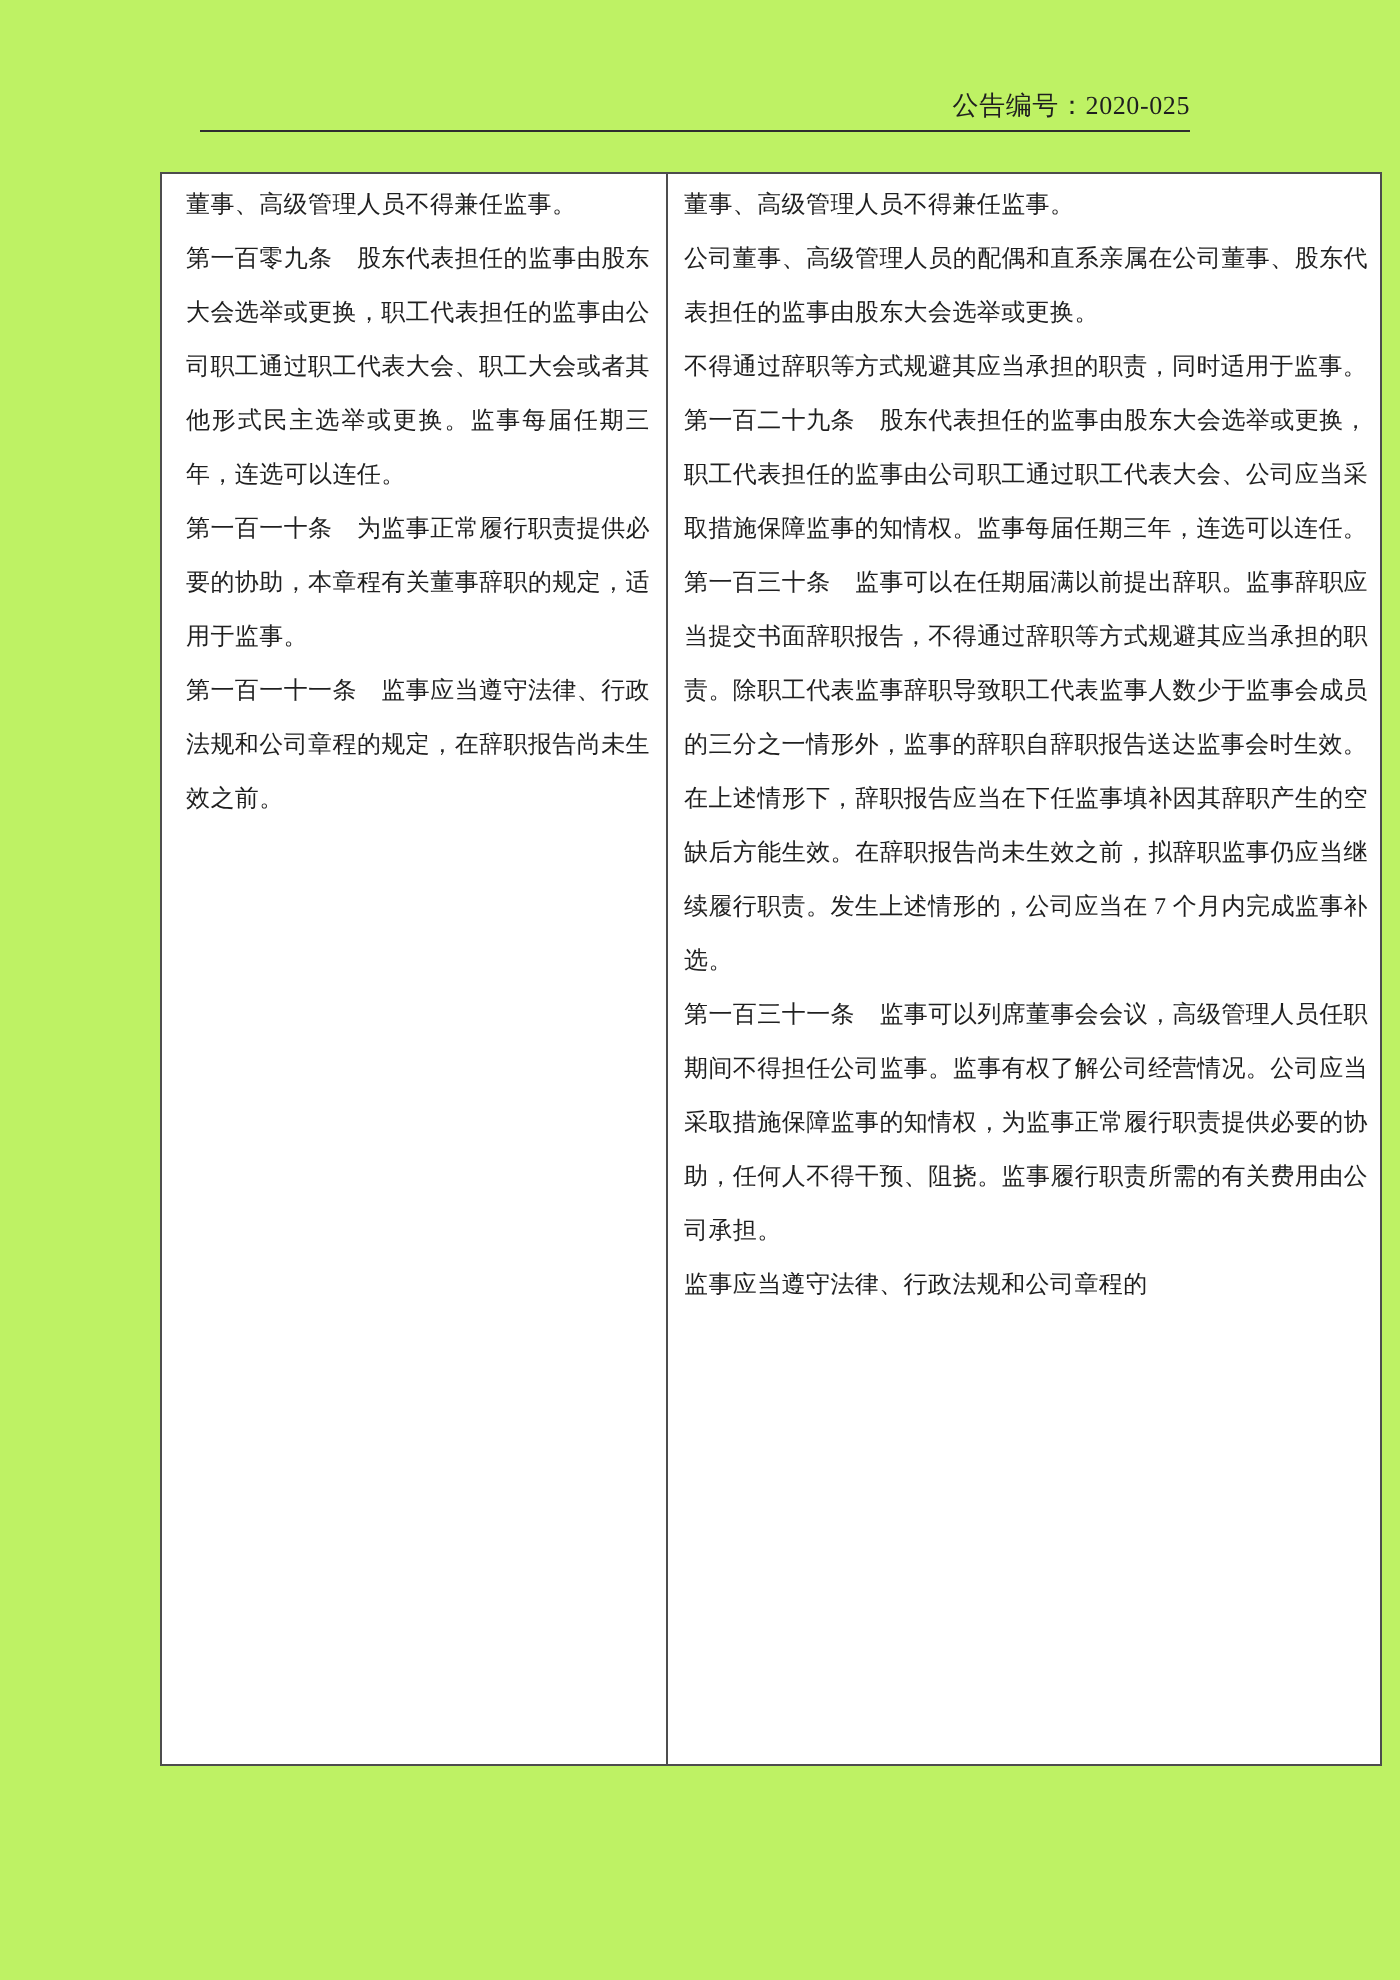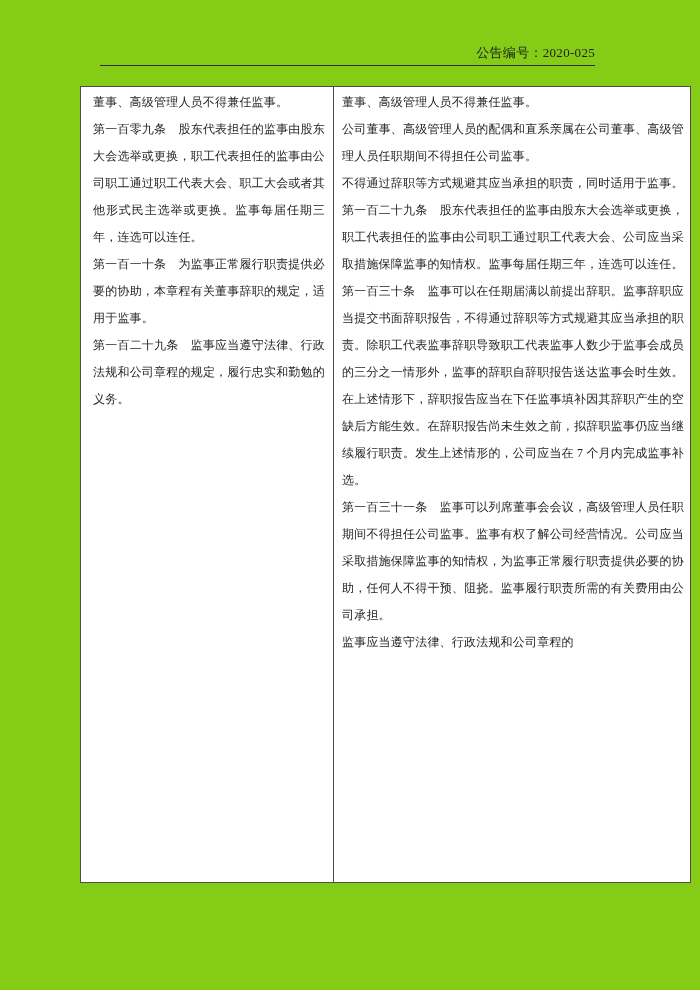--- a/index.html
+++ b/index.html
@@ -4,21 +4,21 @@
 <style>
   html, body {
     margin: 0;
     padding: 0;
     background: #ffffff;
   }
   .page {
     position: relative;
     width: 700px;
     height: 990px;
-    background: #84cc16;
+    background: #bef264;
     font-family: "Liberation Serif", "DejaVu Serif", serif;
     color: #1f1f1f;
     overflow: hidden;
   }
   .header-row {
     position: absolute;
     top: 44px;
     left: 100px;
     width: 495px;
     text-align: right;
@@ -79,26 +79,26 @@
   </div>
 
   <div class="header-rule"></div>
 
   <div class="comparison-table">
 
     <div class="cell cell-left">
       <p>董事、高级管理人员不得兼任监事。</p>
       <p>第一百零九条　股东代表担任的监事由股东大会选举或更换，职工代表担任的监事由公司职工通过职工代表大会、职工大会或者其他形式民主选举或更换。监事每届任期三年，连选可以连任。</p>
       <p>第一百一十条　为监事正常履行职责提供必要的协助，本章程有关董事辞职的规定，适用于监事。</p>
-      <p>第一百二十九条　监事应当遵守法律、行政法规和公司章程的规定，履行忠实和勤勉的义务。</p>
+      <p>第一百一十一条　监事应当遵守法律、行政法规和公司章程的规定，在辞职报告尚未生效之前。</p>
     </div>
 
     <div class="cell cell-right">
       <p>董事、高级管理人员不得兼任监事。</p>
-      <p>公司董事、高级管理人员的配偶和直系亲属在公司董事、高级管理人员任职期间不得担任公司监事。</p>
+      <p>公司董事、高级管理人员的配偶和直系亲属在公司董事、股东代表担任的监事由股东大会选举或更换。</p>
       <p>不得通过辞职等方式规避其应当承担的职责，同时适用于监事。</p>
       <p>第一百二十九条　股东代表担任的监事由股东大会选举或更换，职工代表担任的监事由公司职工通过职工代表大会、公司应当采取措施保障监事的知情权。监事每届任期三年，连选可以连任。</p>
       <p>第一百三十条　监事可以在任期届满以前提出辞职。监事辞职应当提交书面辞职报告，不得通过辞职等方式规避其应当承担的职责。除职工代表监事辞职导致职工代表监事人数少于监事会成员的三分之一情形外，监事的辞职自辞职报告送达监事会时生效。</p>
       <p>在上述情形下，辞职报告应当在下任监事填补因其辞职产生的空缺后方能生效。在辞职报告尚未生效之前，拟辞职监事仍应当继续履行职责。发生上述情形的，公司应当在 7 个月内完成监事补选。</p>
       <p>第一百三十一条　监事可以列席董事会会议，高级管理人员任职期间不得担任公司监事。监事有权了解公司经营情况。公司应当采取措施保障监事的知情权，为监事正常履行职责提供必要的协助，任何人不得干预、阻挠。监事履行职责所需的有关费用由公司承担。</p>
       <p>监事应当遵守法律、行政法规和公司章程的</p>
     </div>
 
   </div>
 

